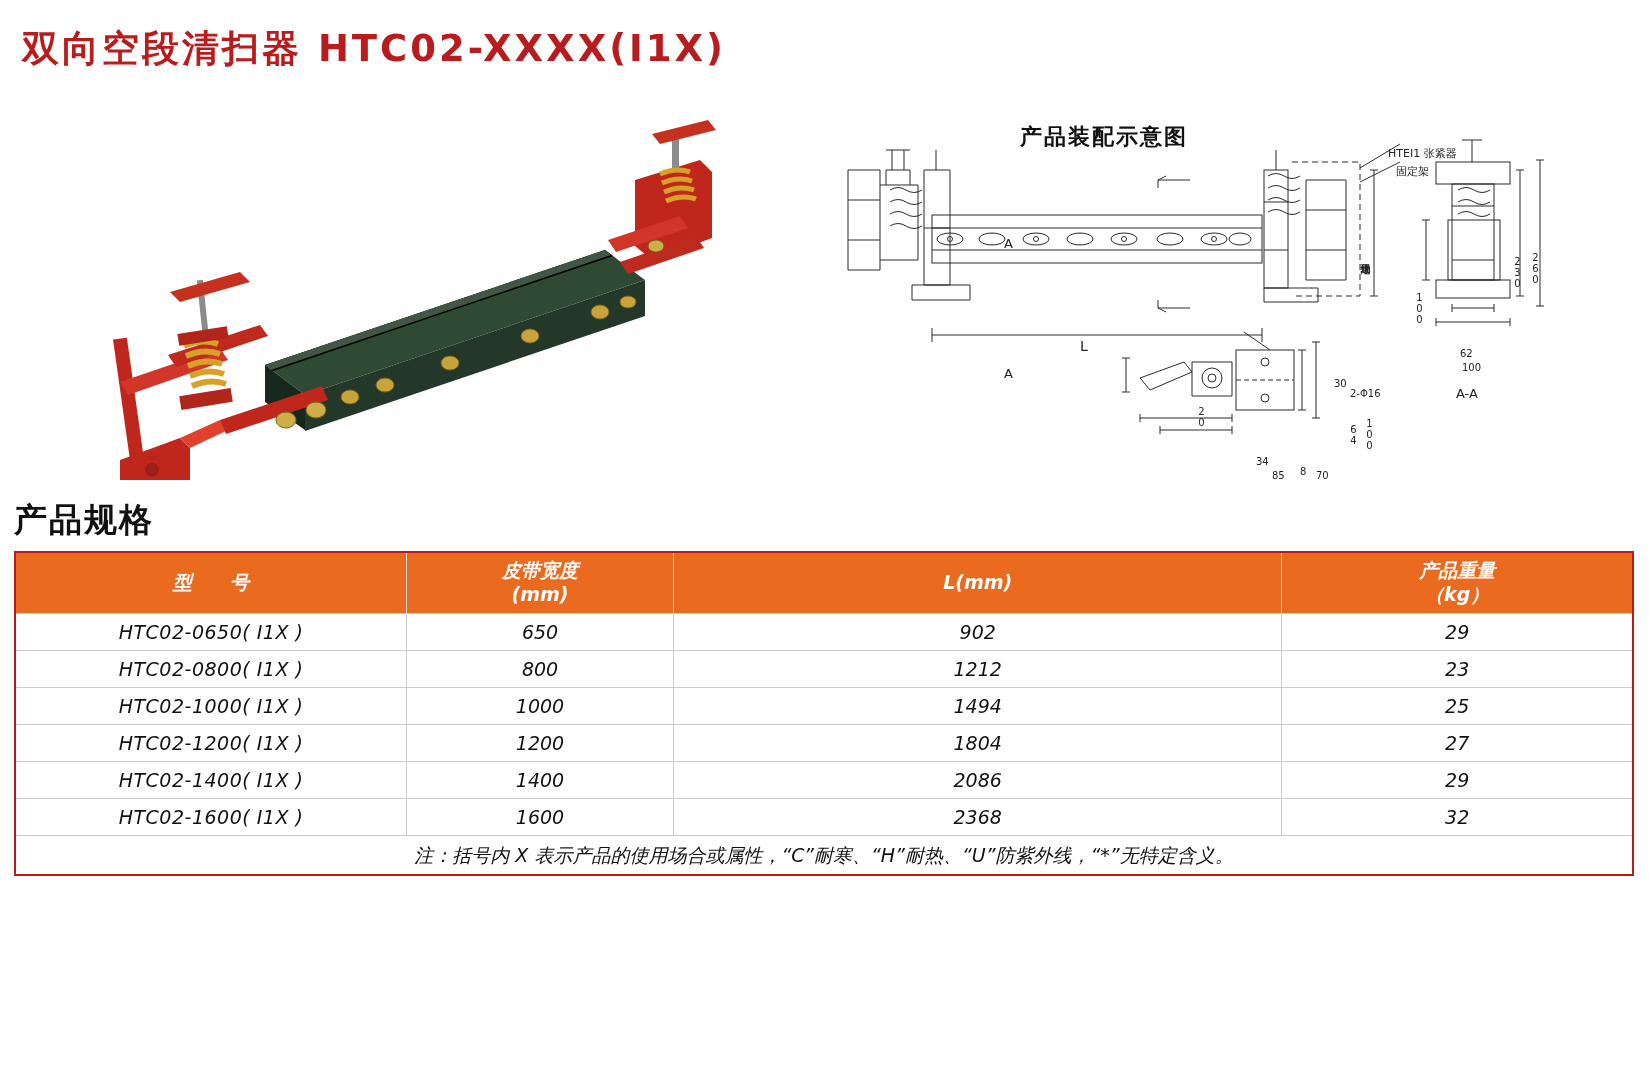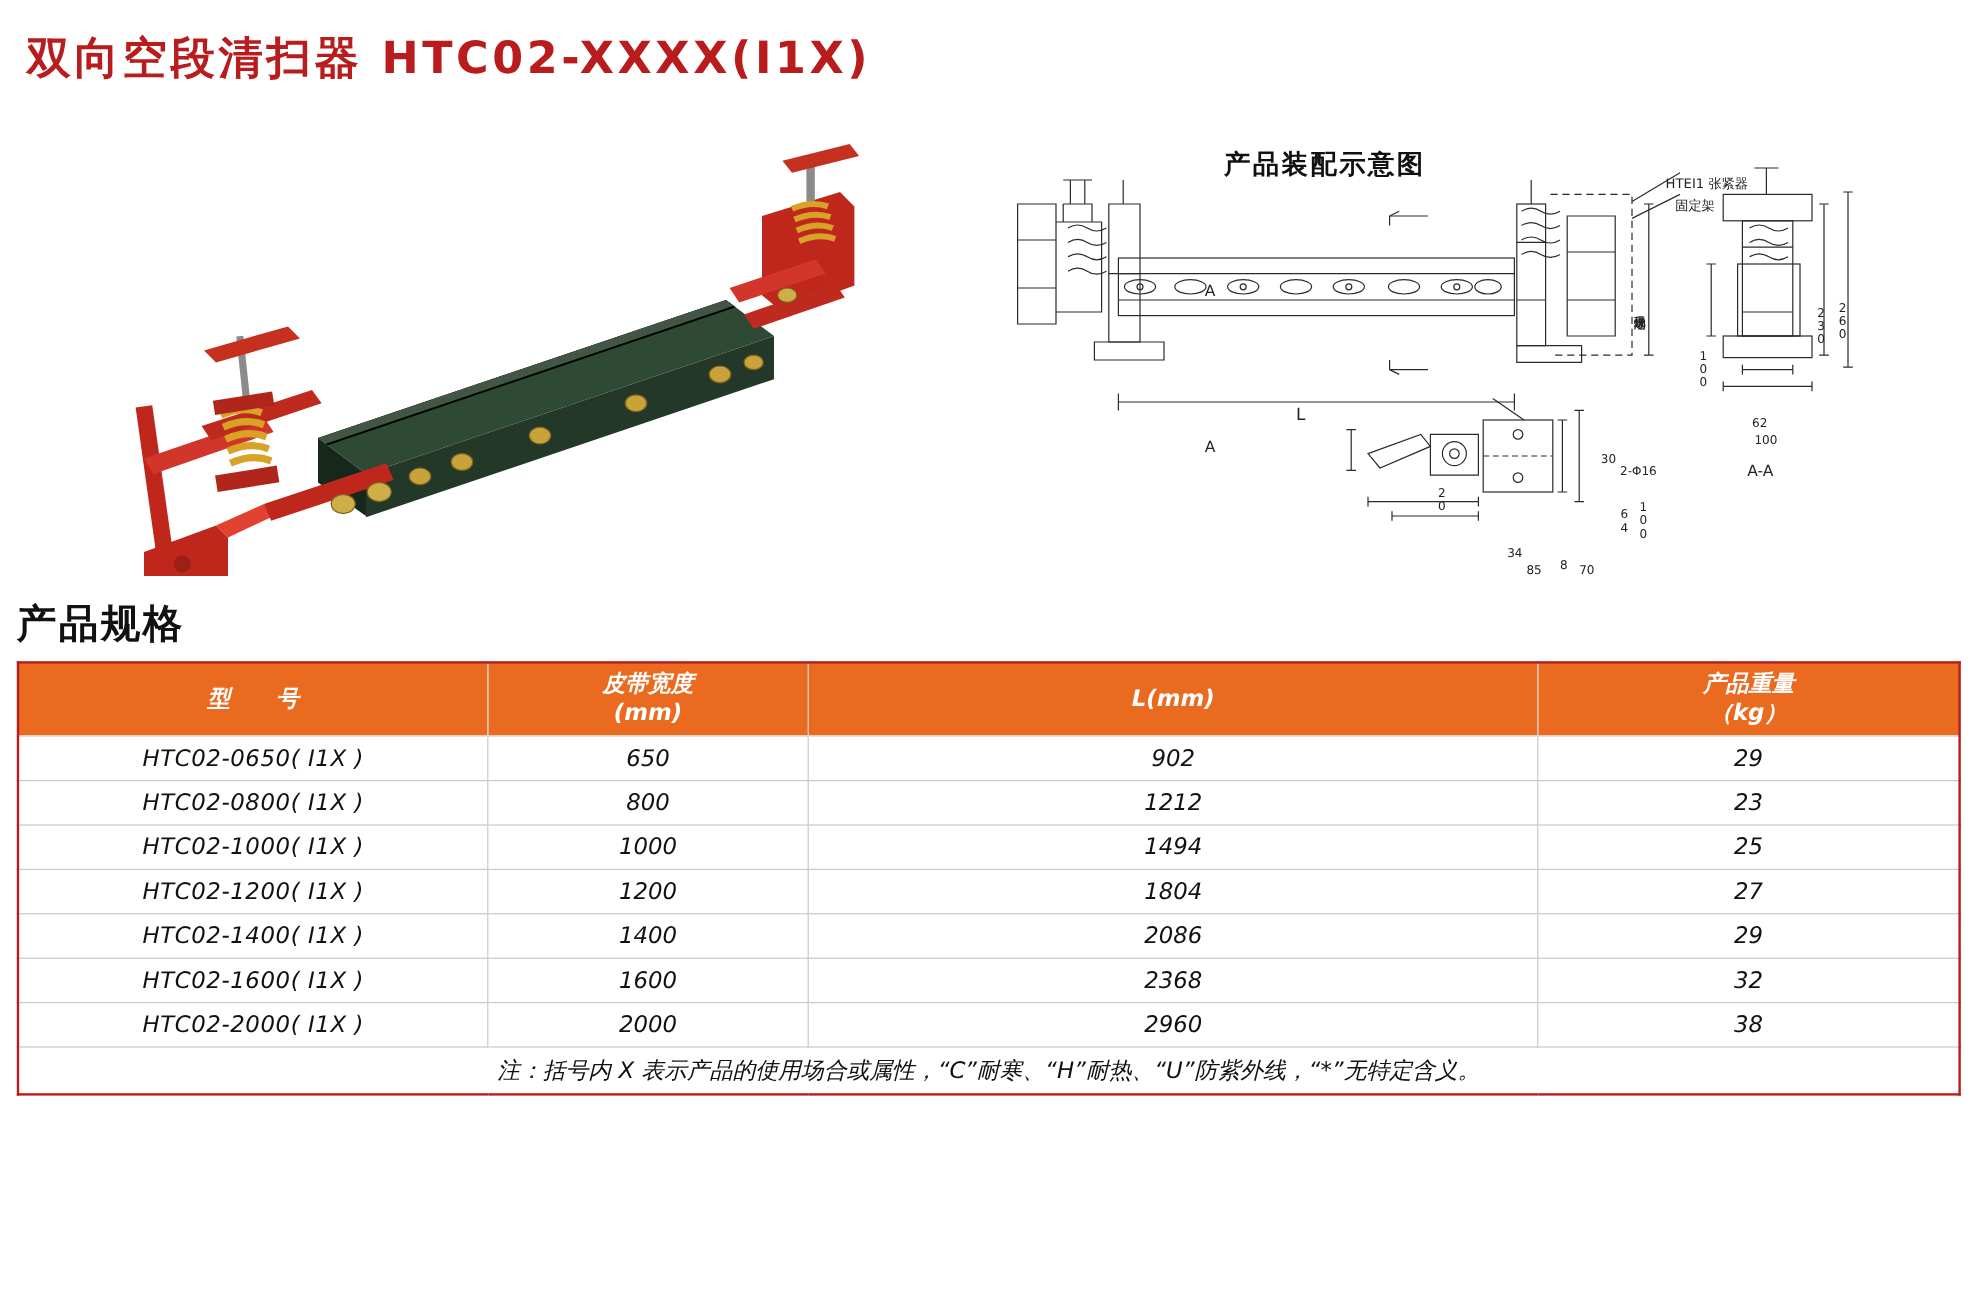--- a/index.html
+++ b/index.html
@@ -382,24 +382,18 @@
         <td>1400</td>
         <td>2086</td>
         <td>29</td>
       </tr>
       <tr>
         <td class="model">HTC02-1600( I1X )</td>
         <td>1600</td>
         <td>2368</td>
         <td>32</td>
       </tr>
-      <tr>
-        <td class="model">HTC02-2000( I1X )</td>
-        <td>2000</td>
-        <td>2960</td>
-        <td>38</td>
-      </tr>
       <tr class="note-row">
         <td colspan="4">注：括号内 X 表示产品的使用场合或属性，“C”耐寒、“H”耐热、“U”防紫外线，“*”无特定含义。</td>
       </tr>
     </tbody>
   </table>
 </div>
 
 </body></html>

